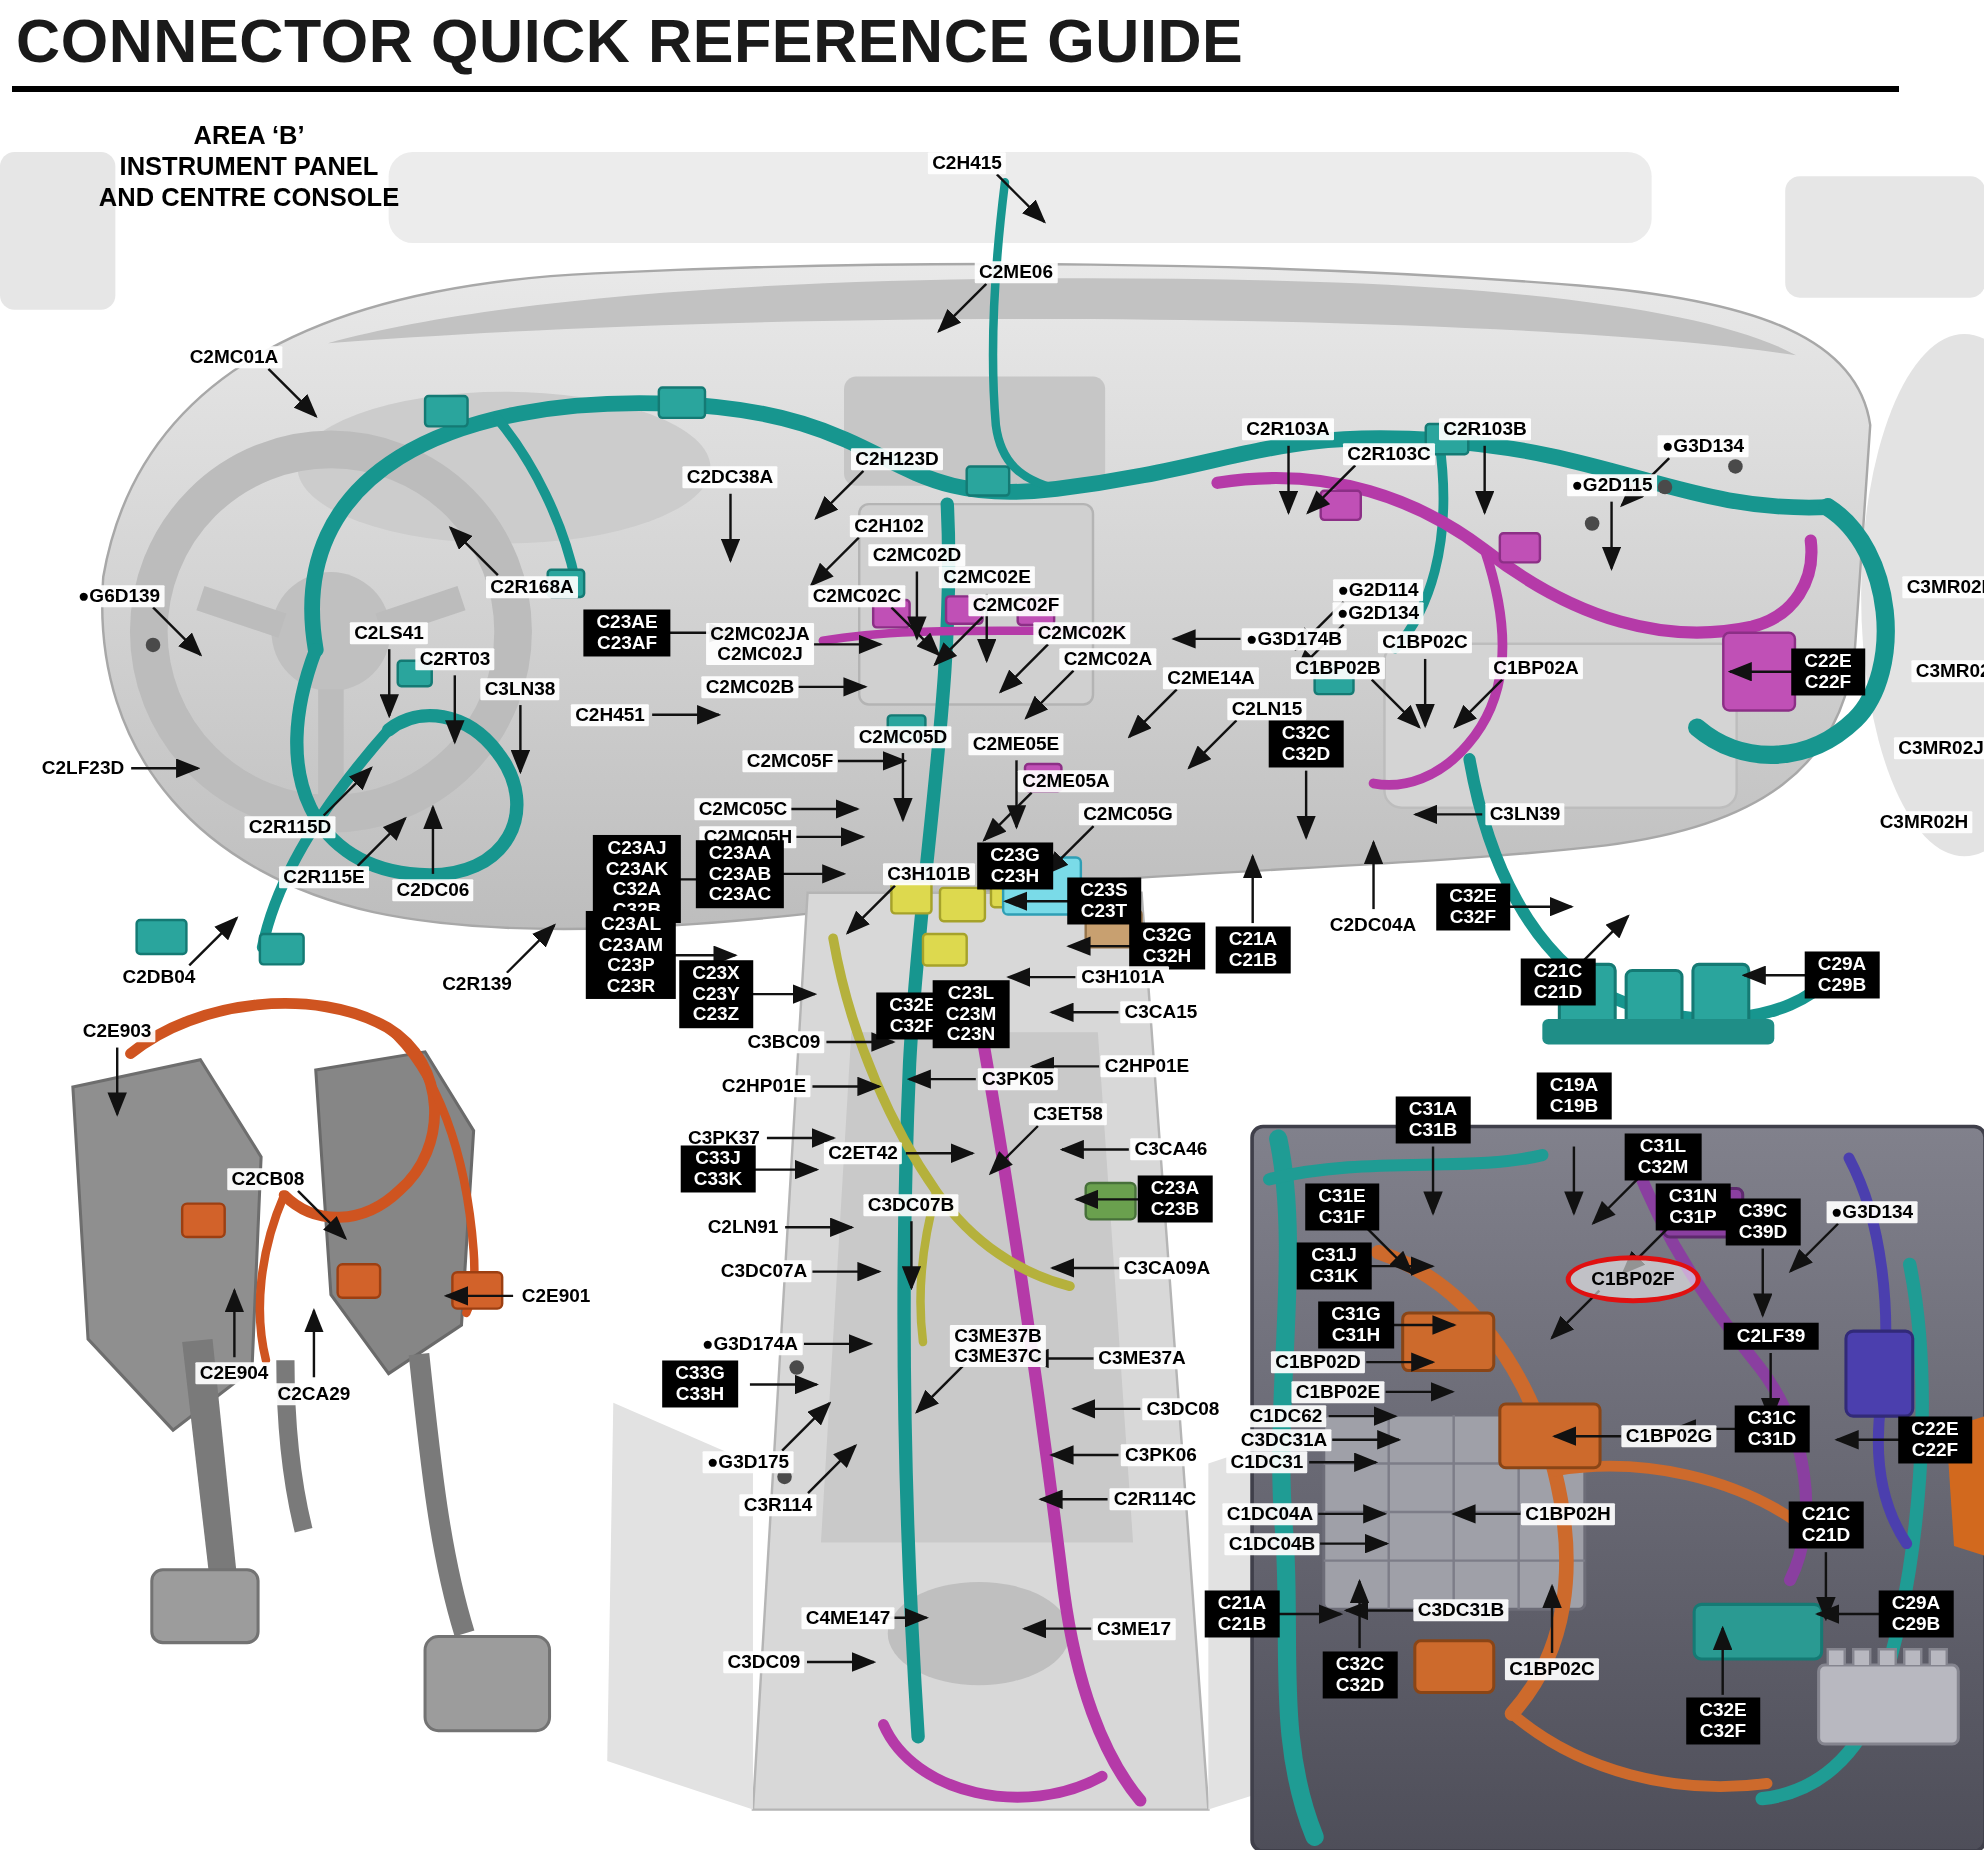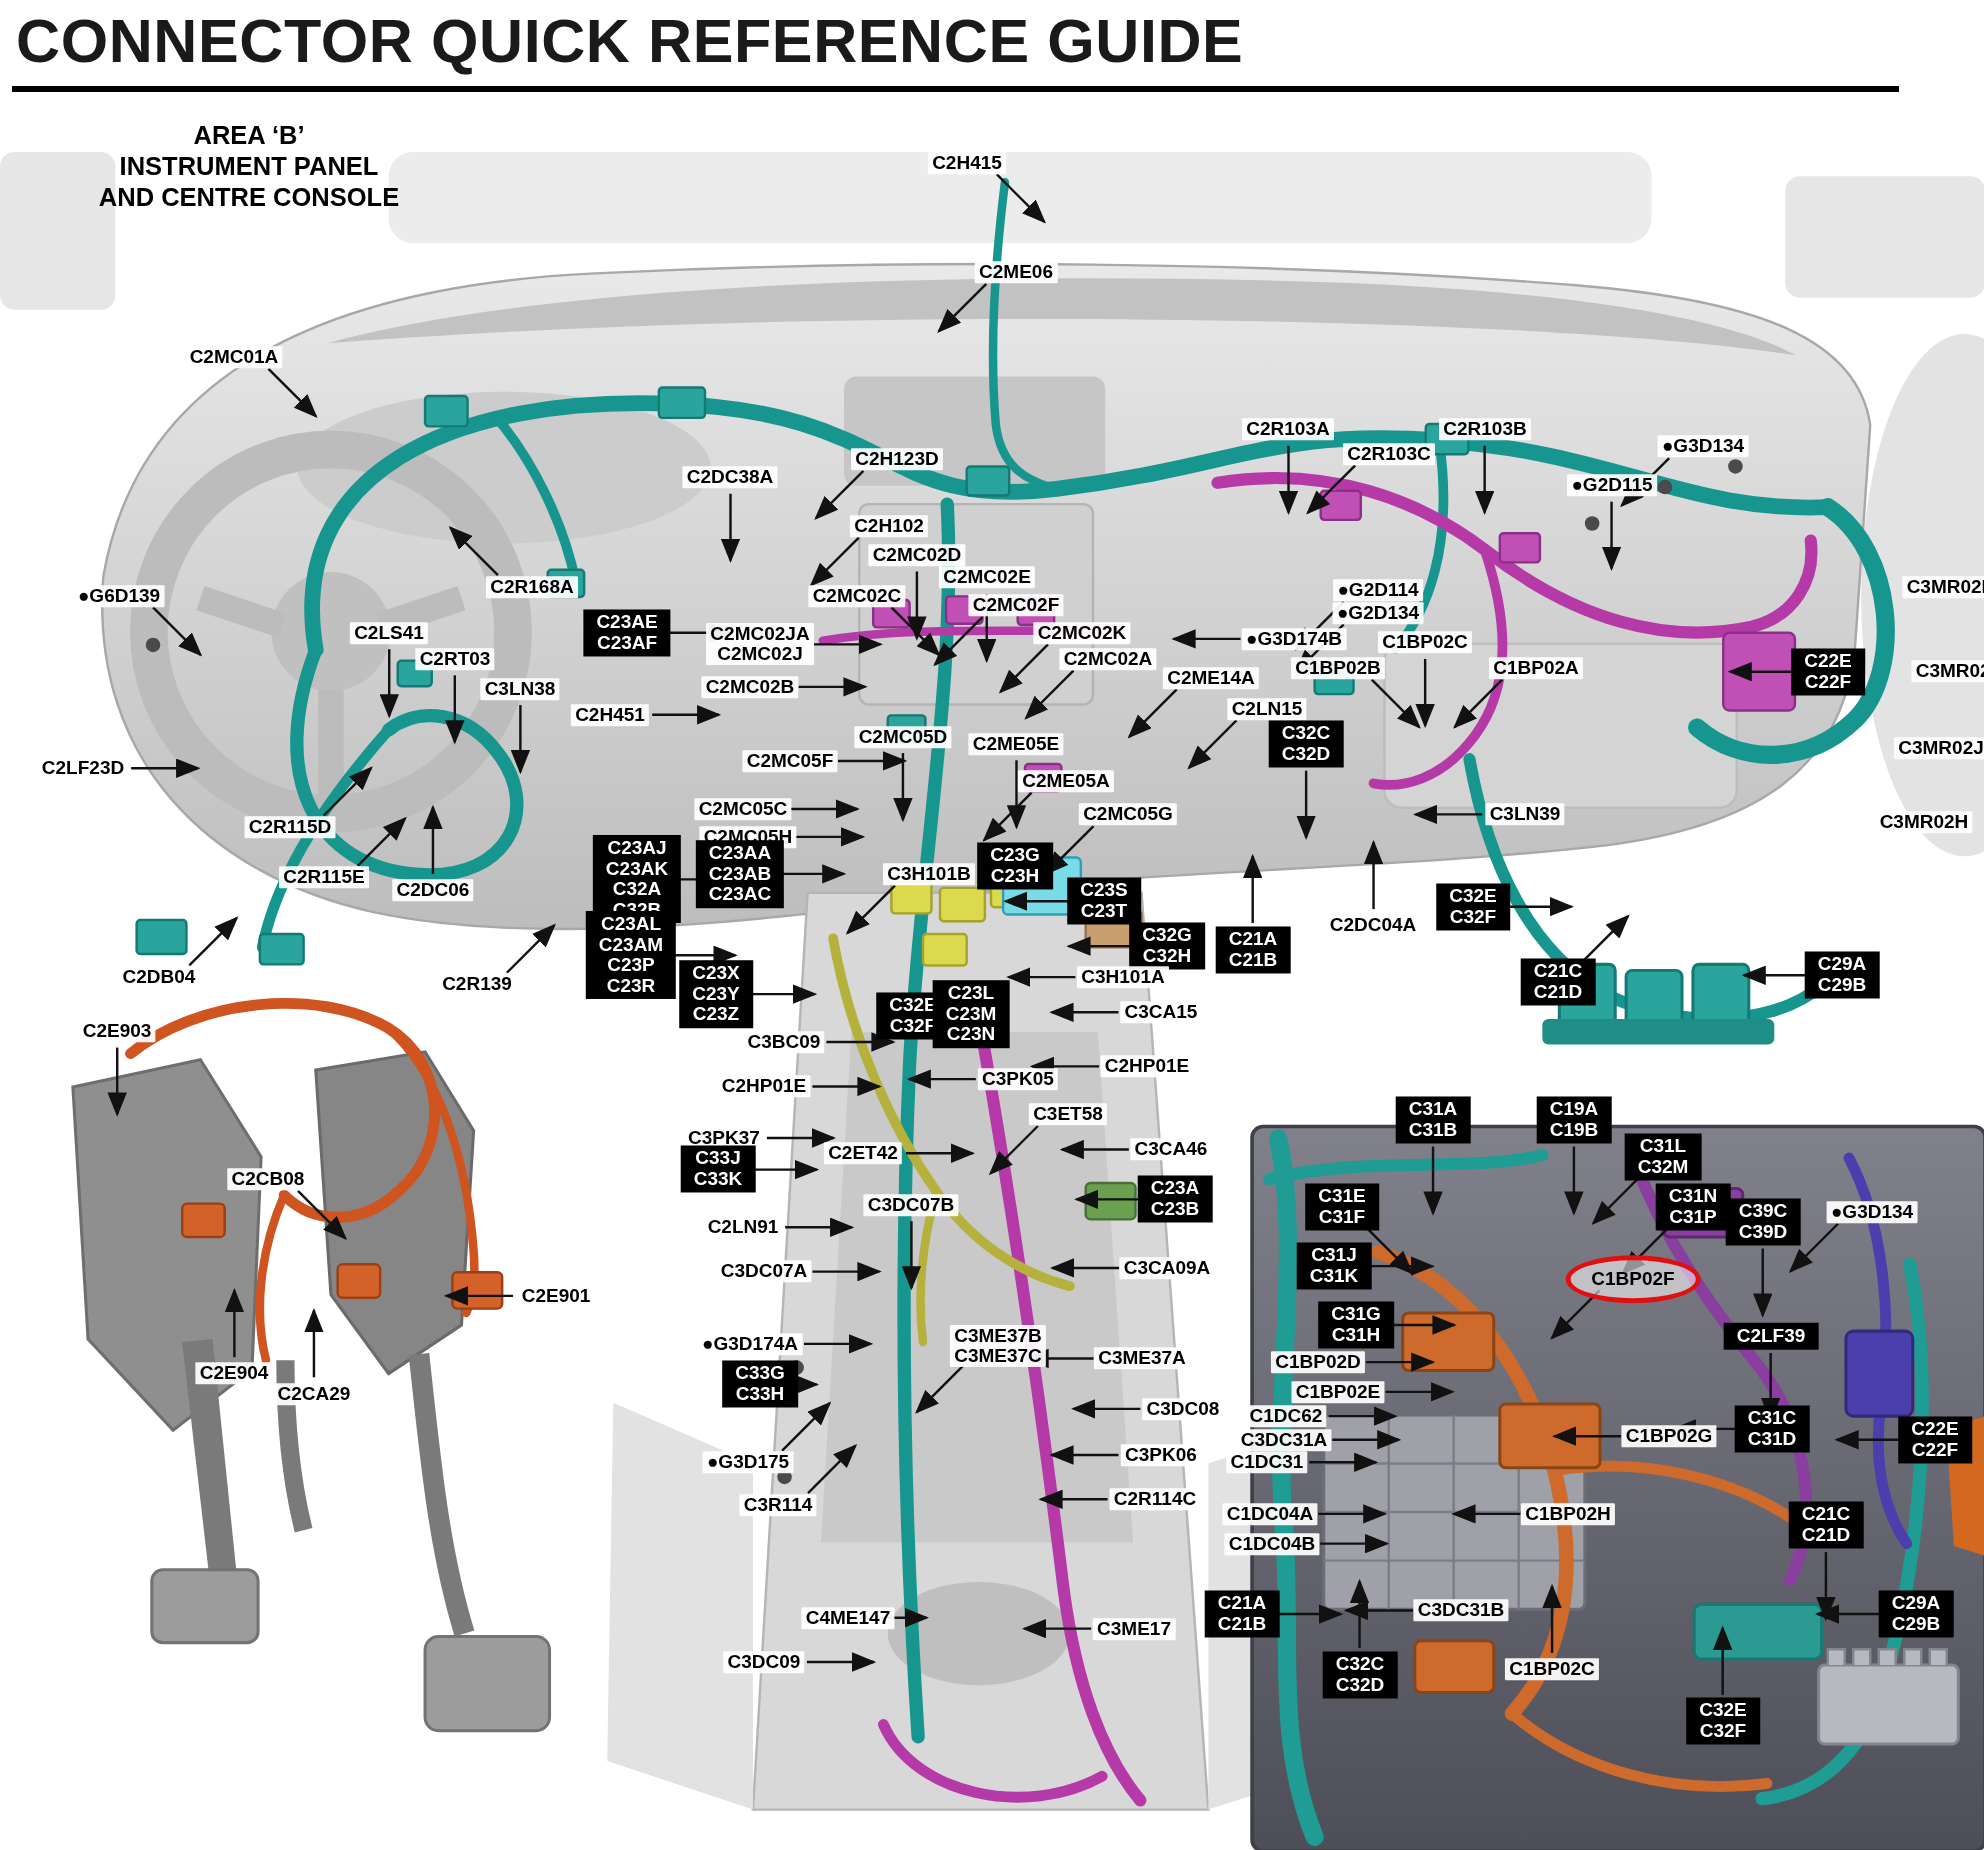--- a/index.html
+++ b/index.html
@@ -424,21 +424,21 @@
       <div class="lbl boxed" style="left: 1175px; top: 1199px;">C23A
 C23B</div>
       <div class="lbl plain" style="left: 743px; top: 1227px;">C2LN91</div>
       <div class="lbl plain" style="left: 911px; top: 1205px;">C3DC07B</div>
       <div class="lbl plain" style="left: 764px; top: 1271px;">C3DC07A</div>
       <div class="lbl plain" style="left: 1167px; top: 1268px;">C3CA09A</div>
       <div class="lbl plain" style="left: 750px; top: 1344px;">●G3D174A</div>
       <div class="lbl plain" style="left: 998px; top: 1346px;">C3ME37B
 C3ME37C</div>
       <div class="lbl plain" style="left: 1142px; top: 1358px;">C3ME37A</div>
-      <div class="lbl boxed" style="left: 760px; top: 1384px;">C33G
+      <div class="lbl boxed" style="left: 700px; top: 1384px;">C33G
 C33H</div>
       <div class="lbl plain" style="left: 1183px; top: 1409px;">C3DC08</div>
       <div class="lbl plain" style="left: 748px; top: 1462px;">●G3D175</div>
       <div class="lbl plain" style="left: 1161px; top: 1455px;">C3PK06</div>
       <div class="lbl plain" style="left: 778px; top: 1505px;">C3R114</div>
       <div class="lbl plain" style="left: 1155px; top: 1499px;">C2R114C</div>
       <div class="lbl plain" style="left: 848px; top: 1618px;">C4ME147</div>
       <div class="lbl plain" style="left: 1134px; top: 1629px;">C3ME17</div>
       <div class="lbl plain" style="left: 764px; top: 1662px;">C3DC09</div>
       <div class="lbl plain" style="left: 1288px; top: 429px;">C2R103A</div>
@@ -470,21 +470,21 @@
       <div class="lbl plain" style="left: 1959px; top: 671px;">C3MR02L</div>
       <div class="lbl plain" style="left: 1941px; top: 748px;">C3MR02J</div>
       <div class="lbl plain" style="left: 1924px; top: 822px;">C3MR02H</div>
       <div class="lbl plain" style="left: 117px; top: 1031px;">C2E903</div>
       <div class="lbl plain" style="left: 268px; top: 1179px;">C2CB08</div>
       <div class="lbl plain" style="left: 556px; top: 1296px;">C2E901</div>
       <div class="lbl plain" style="left: 234px; top: 1373px;">C2E904</div>
       <div class="lbl plain" style="left: 314px; top: 1394px;">C2CA29</div>
       <div class="lbl boxed" style="left: 1433px; top: 1120px;">C31A
 C31B</div>
-      <div class="lbl boxed" style="left: 1574px; top: 1120px;">C19A
+      <div class="lbl boxed" style="left: 1574px; top: 1096px;">C19A
 C19B</div>
       <div class="lbl boxed" style="left: 1663px; top: 1157px;">C31L
 C32M</div>
       <div class="lbl boxed" style="left: 1342px; top: 1207px;">C31E
 C31F</div>
       <div class="lbl boxed" style="left: 1693px; top: 1207px;">C31N
 C31P</div>
       <div class="lbl boxed" style="left: 1763px; top: 1222px;">C39C
 C39D</div>
       <div class="lbl plain" style="left: 1872px; top: 1212px;">●G3D134</div>

